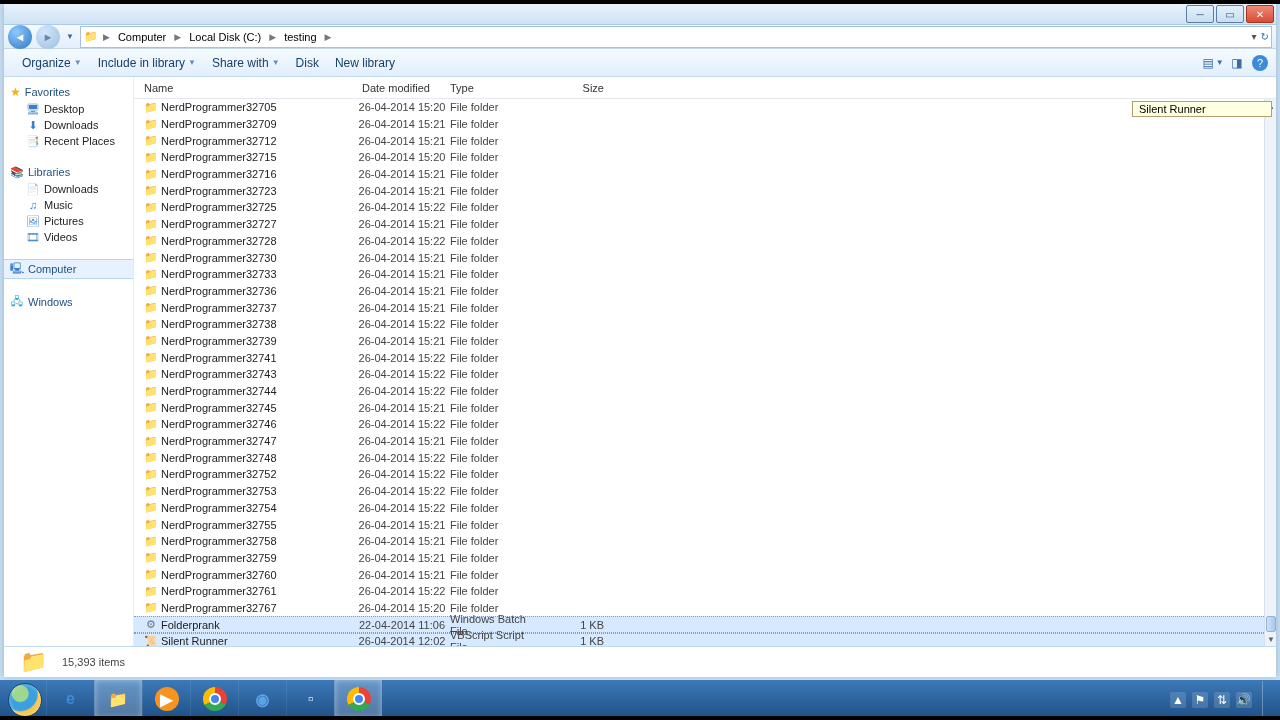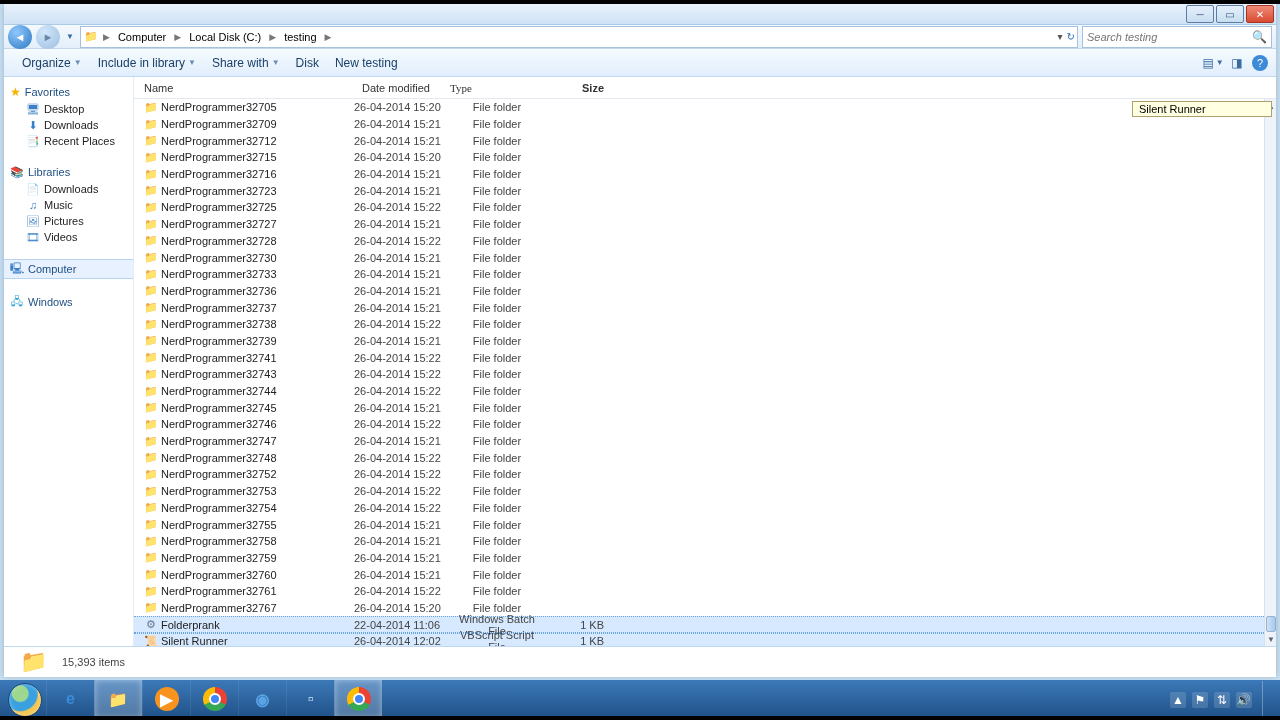--- a/index.html
+++ b/index.html
@@ -43,28 +43,28 @@
   .sb-icon { width:14px; height:14px; display:inline-flex;align-items:center;justify-content:center; font-size:11px;}
   .sb-icon.lib { color:#3a7fc7;}
   .sb-icon.comp { color:#3a7fc7;}
   .sb-icon.net { color:#2aa0d0;}
 
   .content { flex:1; position:relative; overflow:hidden;}
   .colhead { height:22px; border-bottom:1px solid #e3e9ef; display:flex; align-items:center; font-size:11px; color:#333; padding-left:10px;}
   .ch { cursor:pointer;}
   .ch.name { width:210px;}
   .ch.date { width:96px;padding-left:8px;}
-  .ch.type { width:94px;font-family:Liberation Serif, serif;}
-  .ch.size { width:60px; text-align:right;font-weight:bold;}
+  .ch.type { width:94px;}
+  .ch.size { width:60px; text-align:right;}
   .filelist { position:absolute; top:22px; left:0; right:12px; bottom:0; overflow:hidden;}
   .row { display:flex; align-items:center; height:16.7px; font-size:11px; color:#222; padding-left:10px; cursor:default;}
   .row.sel { background:#d6e9ff; border:1px dotted #6aa4e0; border-left:none; border-right:none;}
   .c-name { width:210px; display:flex; align-items:center; gap:3px;}
-  .c-date { width:96px; color:#444;}
-  .c-type { width:94px; color:#444;text-align:center;}
+  .c-date { width:96px; color:#444;text-align:center;}
+  .c-type { width:94px; color:#444;}
   .c-size { width:60px; text-align:right; color:#444;}
   .ficon { width:14px; height:14px; display:inline-flex;align-items:center;justify-content:center; font-size:11px;}
   .ficon.folder { color:#f2c766;}
   .ficon.bat { color:#6a7b8f;}
   .ficon.vbs { color:#5b7ca2;}
   .scrolltrack { position:absolute; top:22px; right:0; width:12px; bottom:0; background:#eef3f9; border-left:1px solid #d8e2ee;}
   .scrollthumb { position:absolute; bottom:14px; width:10px; left:1px; height:16px; background:linear-gradient(90deg,#cfe2f7,#a9c9ea); border:1px solid #8eb4da; border-radius:2px;}
   .scrollbtn { position:absolute; width:12px; height:14px; left:0; display:flex;align-items:center;justify-content:center; font-size:8px; color:#567; }
   .scrollbtn.up { top:0;}
   .scrollbtn.dn { bottom:0;}
@@ -121,44 +121,40 @@
       <span class="crumb-sep">▶</span>
       <span class="crumb">Local Disk (C:)</span>
       <span class="crumb-sep">▶</span>
       <span class="crumb">testing</span>
       <span class="crumb-sep">▶</span>
       <span class="addr-tail">
         <span>▾</span>
         <span style="color:#2a6fb4;">↻</span>
       </span>
     </div>
-    <div class="searchbox">
-      <input placeholder="Search testing" style="">
-      <span class="search-icon">🔍</span>
-    </div>
   </div>
 
   <div class="toolbar">
     <div class="tool-item">
         <span>Organize</span>
         <span class="arr">▼</span>
       </div>
     <div class="tool-item">
         <span>Include in library</span>
         <span class="arr">▼</span>
       </div>
     <div class="tool-item">
         <span>Share with</span>
         <span class="arr">▼</span>
       </div>
     <div class="tool-item">
         <span>Disk</span>
       </div>
     <div class="tool-item">
-        <span>New testing</span>
+        <span>New library</span>
       </div>
     <div class="tool-right">
       <div class="tool-icon">▤ <span style="font-size:8px;margin-left:2px;">▼</span></div>
       <div class="tool-icon">◨</div>
       <div class="tool-icon" style="background:#3c8ad8;color:#fff;border-radius:50%;width:16px;height:16px;font-size:11px;">?</div>
     </div>
   </div>
 
   <div class="main">
     <div class="sidebar">

